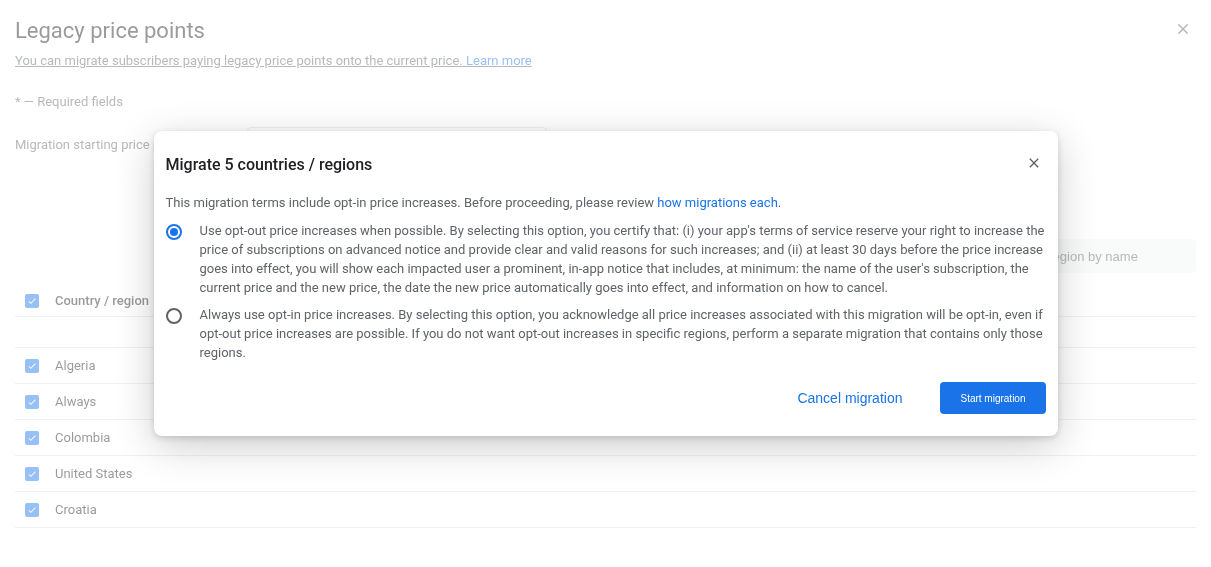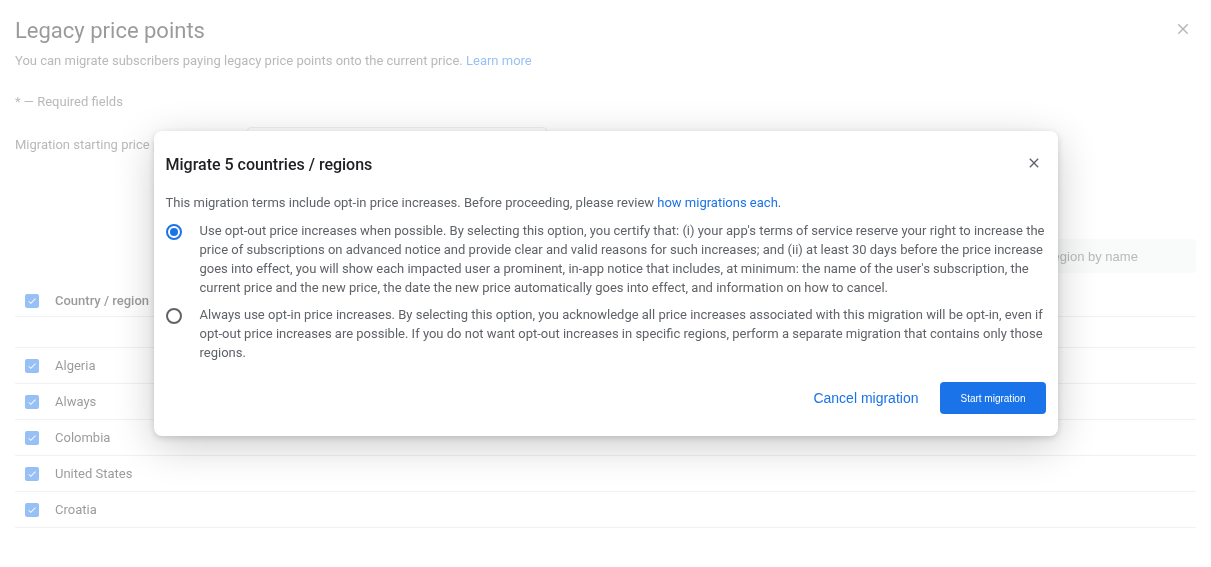--- a/index.html
+++ b/index.html
@@ -4,21 +4,21 @@
 <style>
 * { box-sizing: border-box; margin: 0; padding: 0; }
 body { font-family: Roboto, 'Helvetica Neue', Arial, sans-serif; font-size: 13px; color: #202124; background: #fff; width: 1211px; height: 567px; position: relative; overflow: hidden; }
 
 .page { padding: 16px 15px; }
 .page-header { display: flex; justify-content: space-between; align-items: center; }
 .page-title { font-size: 22px; font-weight: 400; color: #202124; }
 .close-x { cursor: pointer; color: #5f6368; padding: 4px; }
 .close-x svg { width: 18px; height: 18px; }
 
-.subtext { color: #5f6368; font-size: 13px; margin-top: 8px; }
+.subtext { color: #5f6368; font-size: 13px; margin-top: 8px; text-decoration: underline; }
 .subtext a { color: #1a73e8; text-decoration: none; }
 .required-note { color: #5f6368; font-size: 13px; margin-top: 26px; }
 
 .form-row { display: flex; align-items: flex-start; margin-top: 18px; gap: 16px; }
 .form-label { color: #5f6368; font-size: 13px; width: 216px; padding-top: 10px; }
 .form-control-wrap { display: flex; flex-direction: column; }
 .select-box { width: 300px; height: 38px; border: 1px solid #dadce0; border-radius: 4px; background: #fff; display: flex; align-items: center; justify-content: space-between; padding: 0 10px 0 12px; color: #202124; font-size: 13px; cursor: pointer; }
 .select-box svg { width: 12px; height: 12px; fill: #5f6368; }
 .helper-text { color: #5f6368; font-size: 12px; margin-top: 6px; }
 
@@ -49,21 +49,21 @@
 
 .dialog-body { margin-top: 16px; font-size: 13px; color: #5f6368; line-height: 1.45; }
 .dialog-body a { color: #1a73e8; text-decoration: none; }
 .radio-group { margin-top: 10px; }
 .radio-row { display: flex; align-items: flex-start; gap: 18px; margin-bottom: 8px; }
 .radio { width: 16px; height: 16px; border-radius: 50%; border: 2px solid #5f6368; flex-shrink: 0; margin-top: 2px; cursor: pointer; position: relative; }
 .radio.checked { border-color: #1a73e8; }
 .radio.checked::after { content: ""; position: absolute; width: 8px; height: 8px; background: #1a73e8; border-radius: 50%; top: 2px; left: 2px; }
 .radio-label { flex: 1; color: #5f6368; }
 
-.dialog-actions { display: flex; justify-content: flex-end; gap: 8px; margin-top: 20px; }
+.dialog-actions { display: flex; justify-content: flex-end; gap: 24px; margin-top: 20px; }
 .btn-text { background: transparent; border: none; color: #1a73e8; font-size: 14px; font-weight: 500; padding: 8px 14px; cursor: pointer; border-radius: 4px; }
 .btn-primary { background: #1a73e8; border: none; color: #fff; font-size: 10px; font-weight: 500; padding: 9px 20px; cursor: pointer; border-radius: 4px; }
 </style>
 </head>
 <body>
 
 <div class="page">
   <div class="page-header">
     <h1 class="page-title">Legacy price points</h1>
     <div class="close-x">

